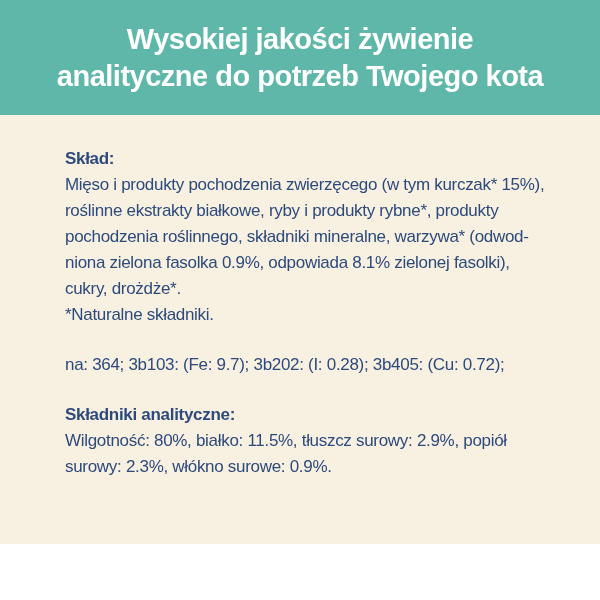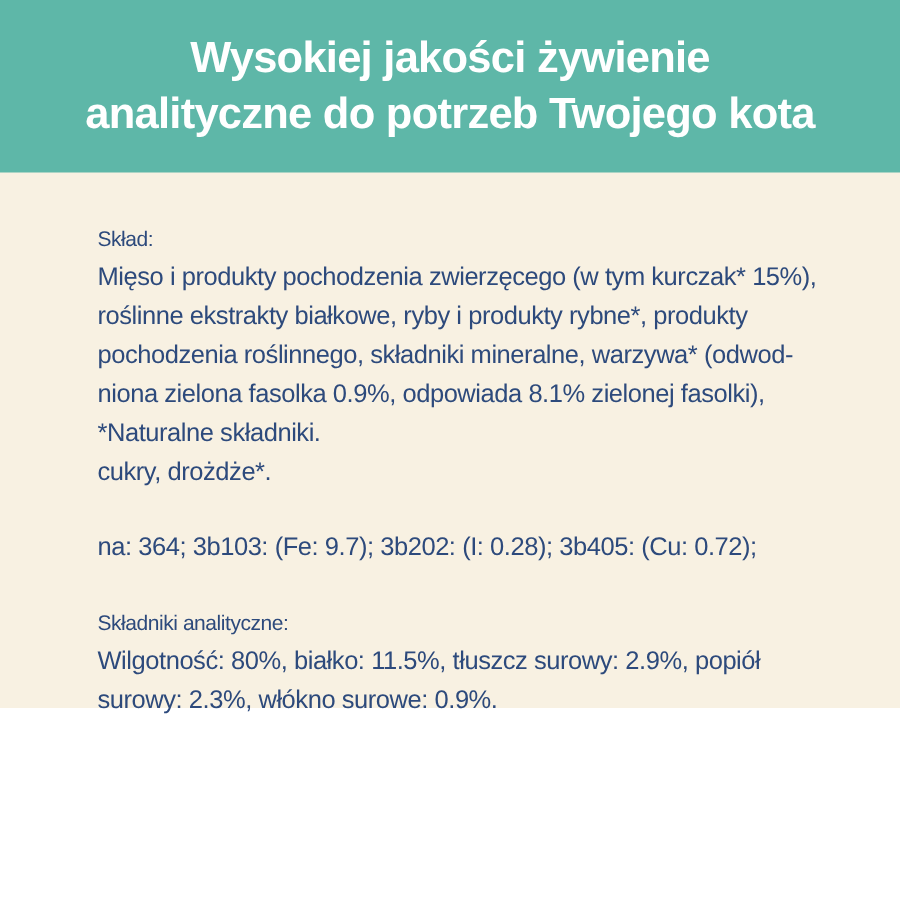--- a/index.html
+++ b/index.html
@@ -1,42 +1,42 @@
 <!DOCTYPE html>
 <html><head>
 <meta charset="utf-8">
 <style>
   html, body { margin: 0; padding: 0; }
   body {
     width: 600px; height: 600px;
     font-family: "Liberation Sans", sans-serif;
     overflow: hidden;
   }
-  .page { width: 600px; height: 472px; }
+  .page { width: 600px; height: 544px; }
   .banner {
     height: 115px;
     display: flex; align-items: center; justify-content: center;
     text-align: center;
   }
   .banner-title {
     font-weight: 700;
     font-size: 29px;
     line-height: 37px;
     letter-spacing: -0.5px;
   }
   .content {
     padding: 31px 35px 0 65px;
     font-size: 17px;
     line-height: 26px;
     letter-spacing: -0.3px;
   }
   .section { margin: 0 0 24px 0; }
   .section-heading {
-    font-weight: 400;
-    font-size: 14px;
+    font-weight: 700;
+    font-size: 17px;
     line-height: 26px;
     margin: 0; padding: 0;
     letter-spacing: -0.3px;
   }
   .text-line { white-space: nowrap; }
 </style>
 </head>
 <body>
 
 <div class="page" style="background-color: rgb(248, 241, 226);">
@@ -49,22 +49,22 @@
   </header>
 
   <main class="content" style="color: rgb(45, 74, 124);">
 
     <section class="section">
       <h2 class="section-heading">Skład:</h2>
       <div class="text-line">Mięso i produkty pochodzenia zwierzęcego (w tym kurczak* 15%),</div>
       <div class="text-line">roślinne ekstrakty białkowe, ryby i produkty rybne*, produkty</div>
       <div class="text-line">pochodzenia roślinnego, składniki mineralne, warzywa* (odwod-</div>
       <div class="text-line">niona zielona fasolka 0.9%, odpowiada 8.1% zielonej fasolki),</div>
+      <div class="text-line">cukry, drożdże*.</div>
       <div class="text-line">*Naturalne składniki.</div>
-      <div class="text-line">cukry, drożdże*.</div>
     </section>
 
     <section class="section">
       <div class="text-line">na: 364; 3b103: (Fe: 9.7); 3b202: (I: 0.28); 3b405: (Cu: 0.72);</div>
     </section>
 
     <section class="section">
       <h2 class="section-heading">Składniki analityczne:</h2>
       <div class="text-line">Wilgotność: 80%, białko: 11.5%, tłuszcz surowy: 2.9%, popiół</div>
       <div class="text-line">surowy: 2.3%, włókno surowe: 0.9%.</div>

